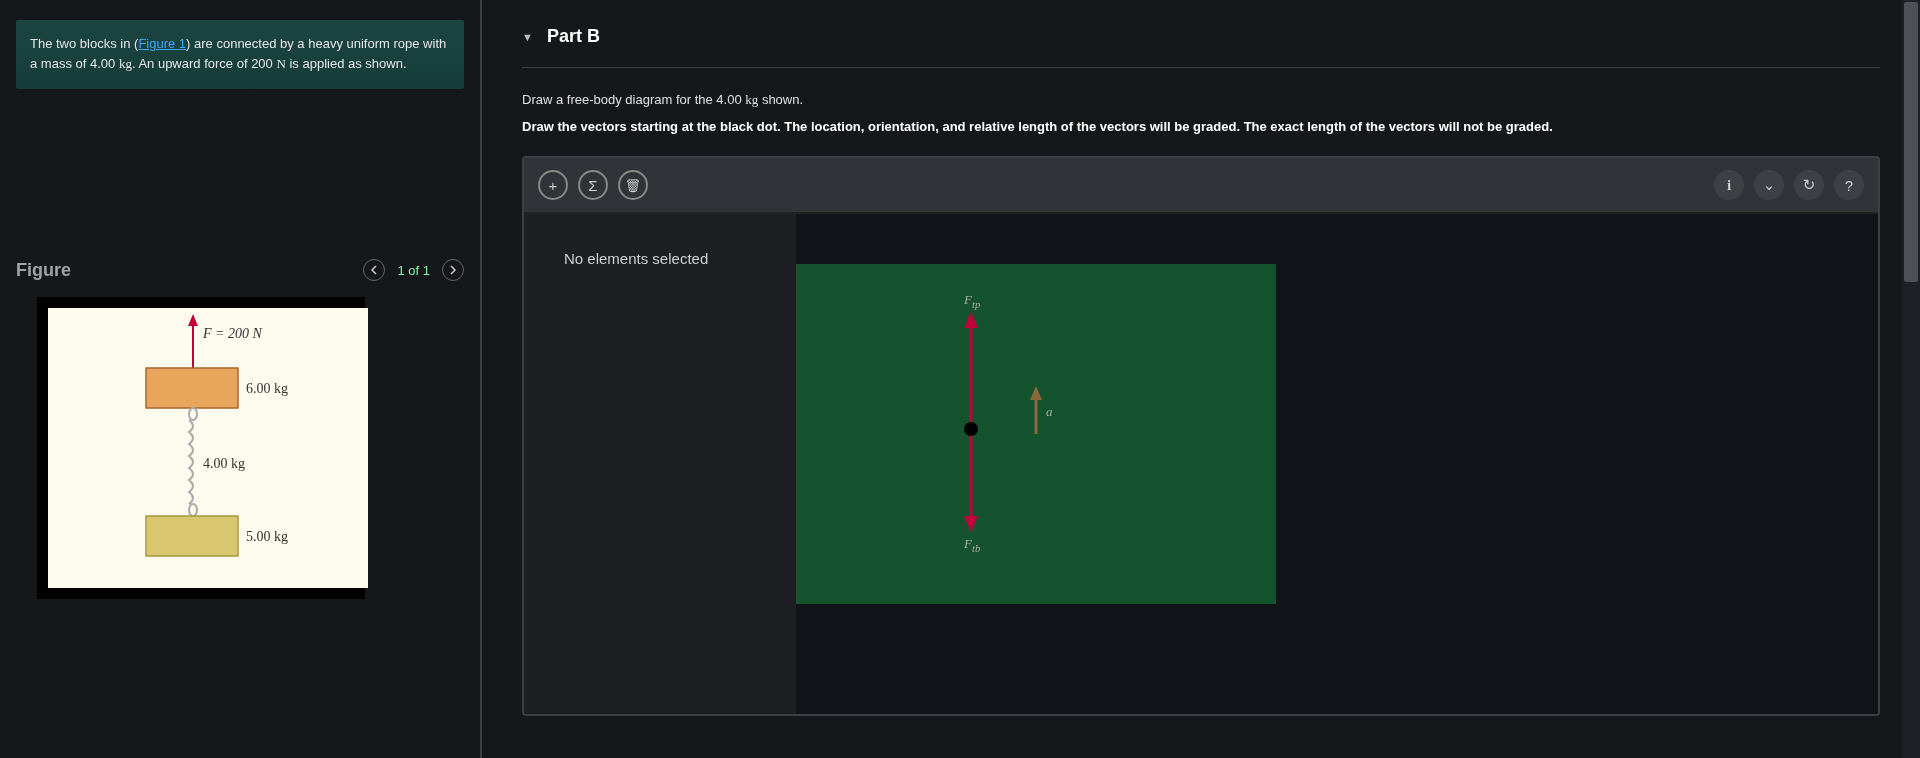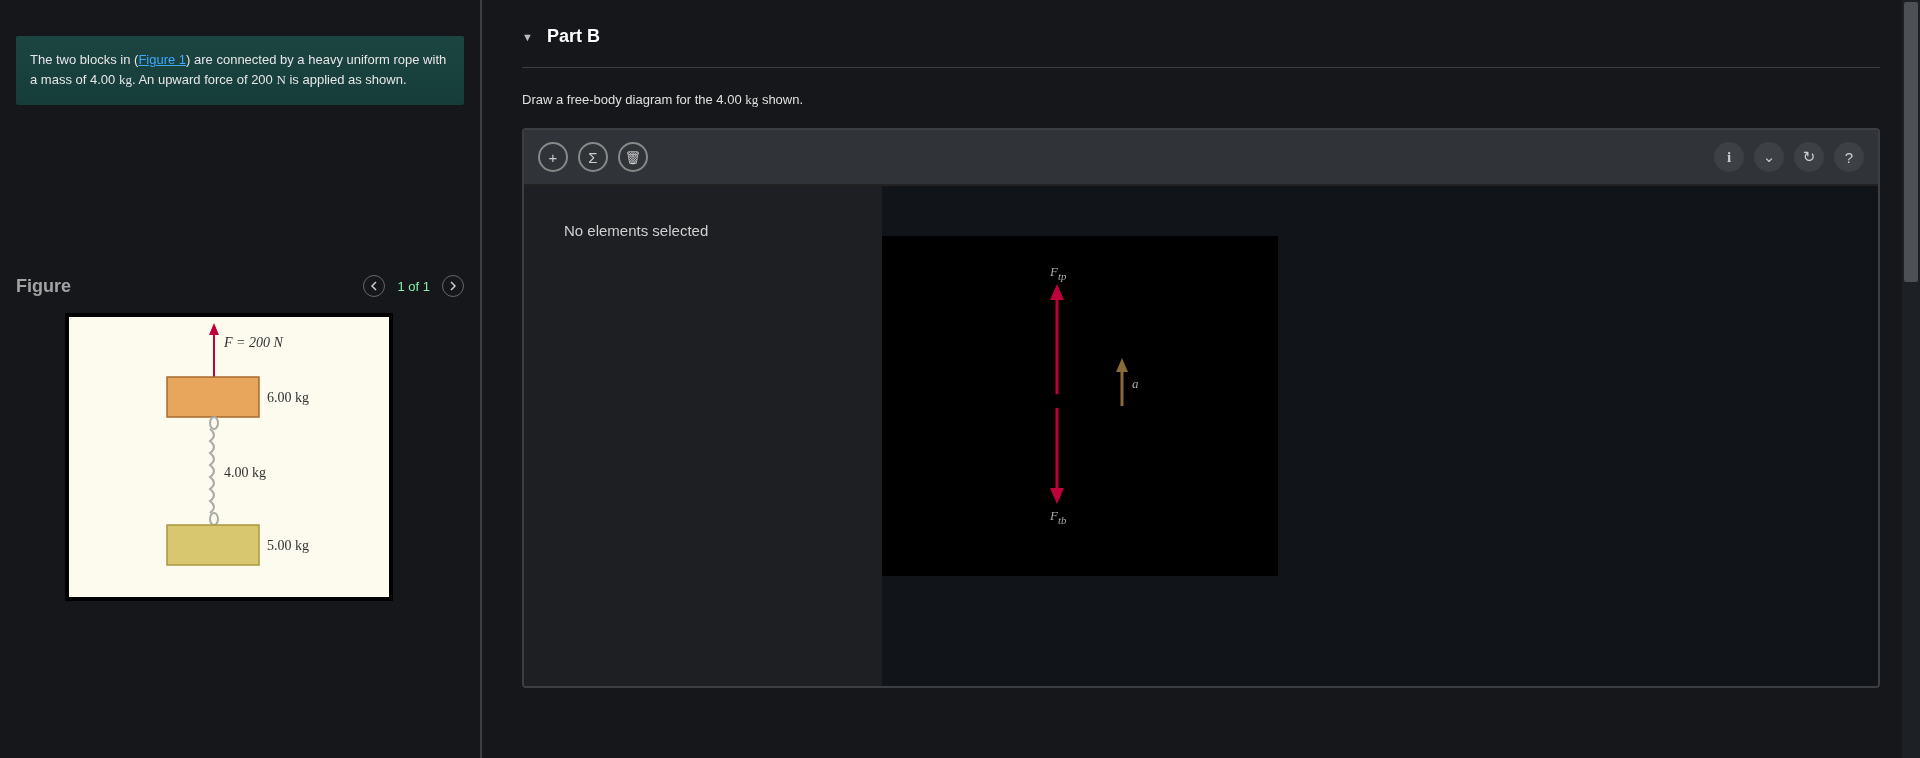--- a/index.html
+++ b/index.html
@@ -10,21 +10,21 @@
     font-family: Arial, Helvetica, sans-serif;
     font-size: 13px;
     width: 1920px;
     height: 758px;
     overflow: hidden;
     position: relative;
   }
   .left-col {
     position: absolute;
     left: 0;
-    top: 16px;
+    top: 0;
     width: 480px;
     height: 564px;
     padding: 20px 16px 0 16px;
   }
   .problem-statement {
     background: #18423f;
     background: linear-gradient(180deg,#1c4542 0%,#153c39 100%);
     padding: 14px 14px 16px 14px;
     color: #e6e6e6;
     line-height: 1.5;
@@ -44,23 +44,23 @@
     width: 22px; height: 22px;
     border: 1px solid #666;
     border-radius: 50%;
     display: flex; align-items: center; justify-content: center;
     font-size: 11px;
     cursor: pointer;
     color: #ccc;
   }
   .figure-img-wrap {
     background: #000;
-    padding: 4px;
+    padding: 11px;
     width: 328px;
-    margin-left: 49px;
+    margin-left: 21px;
   }
   .figure-svg { display:block; background:#fcfbee; }
   .right-col {
     position: absolute;
     left: 480px;
     top: 0;
     width: 1440px;
     height: 758px;
     border-left: 2px solid #3b3f44;
     padding: 0;
@@ -105,37 +105,37 @@
     border-radius: 50%;
     display:flex; align-items:center; justify-content:center;
     color:#ccc;
     font-size: 15px;
     cursor:pointer;
     background: transparent;
   }
   .tool-btn.solid { background:#3d4146; border-color:#3d4146; }
   .canvas-row { flex:1; display:flex; background:#1d1f22; }
   .sel-panel {
-    width: 358px;
+    width: 272px;
     padding: 36px 40px;
     color: #d0d0d0;
     font-size: 15px;
   }
   .drawing-area {
     flex:1;
     position:relative;
     background:#11151a;
     overflow:hidden;
   }
   .diagram-canvas {
     position:absolute;
     left:0; top:50px;
-    width: 396px;
+    width: 480px;
     height: 340px;
-    background:#000000;
+    background:#14532d;
   }
   .vec-label {
     position:absolute;
     font-family: 'Times New Roman', serif;
     font-style: italic;
     font-size: 13px;
     color:#aaa;
   }
   .right-scrollbar {
     position:absolute;
@@ -205,20 +205,21 @@
 <div class="right-col">
   <div class="right-inner">
     <div class="part-header">
       <span class="part-caret">▼</span>
       <span class="part-label">Part B</span>
     </div>
 
     <div class="instr1">
       <span>Draw a free-body diagram for the 4.00 </span><span style="font-family:serif">kg</span><span> shown.</span>
     </div>
+    <div class="instr2">Draw the vectors starting at the black dot. The location, orientation, and relative length of the vectors will be graded. The exact length of the vectors will not be graded.</div>
 
     <div class="workspace">
       <div class="toolbar">
         <div class="tool-btn">
             <span>+</span>
           </div>
         <div class="tool-btn">
             <span>Σ</span>
           </div>
         <div class="tool-btn">

